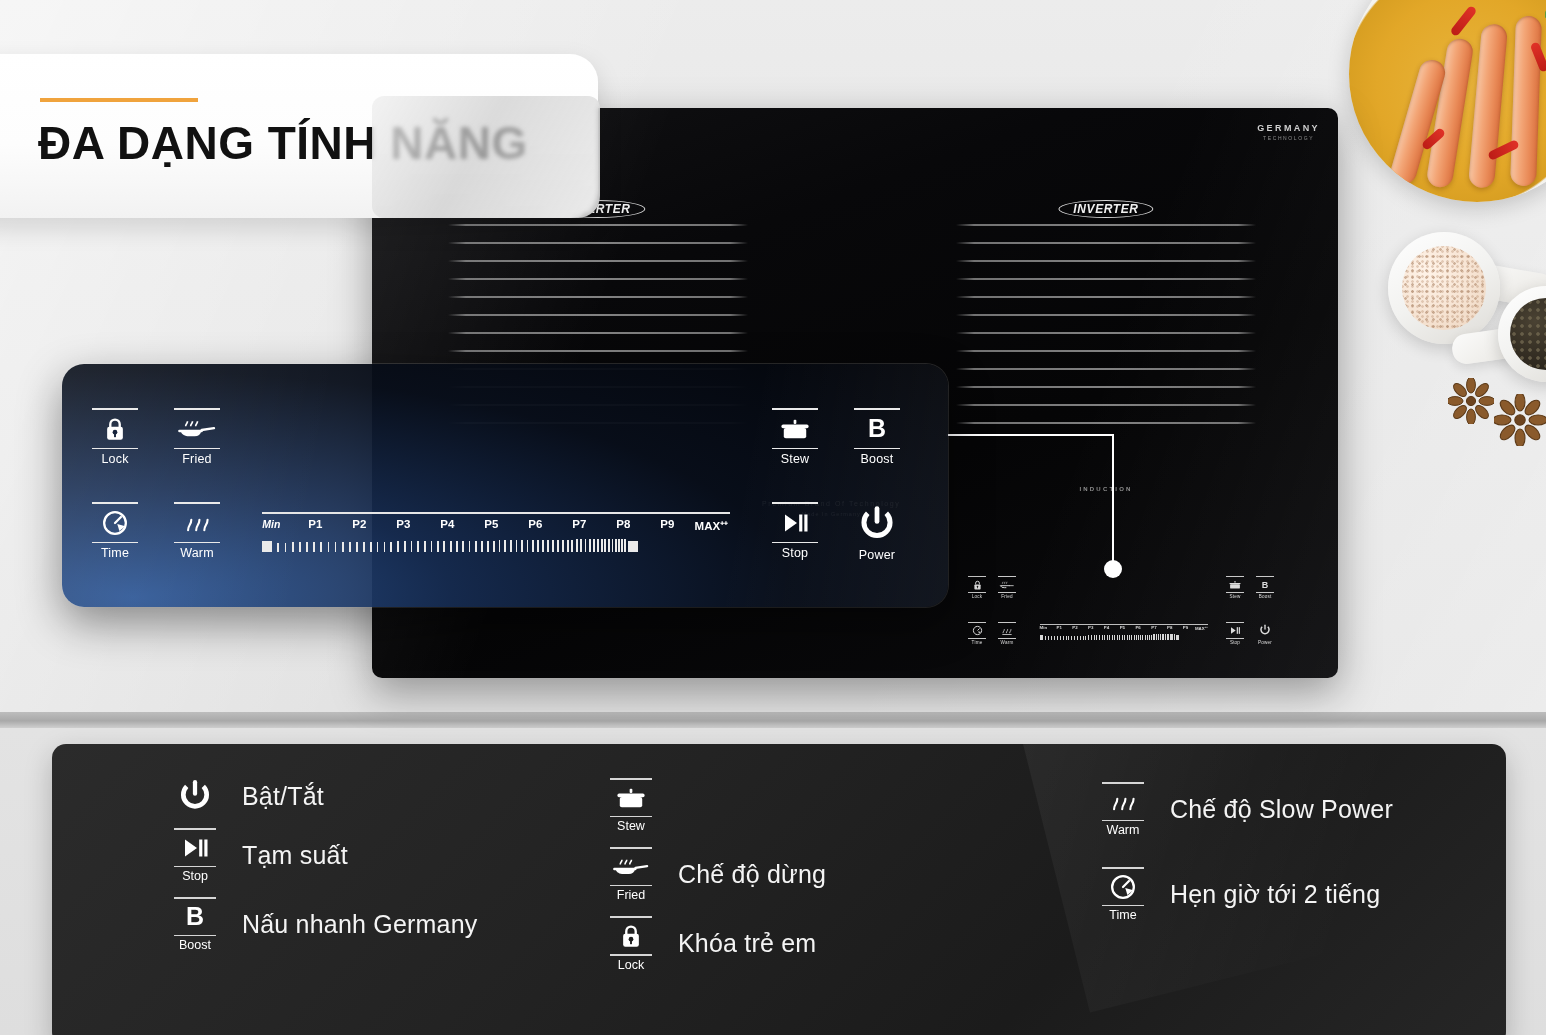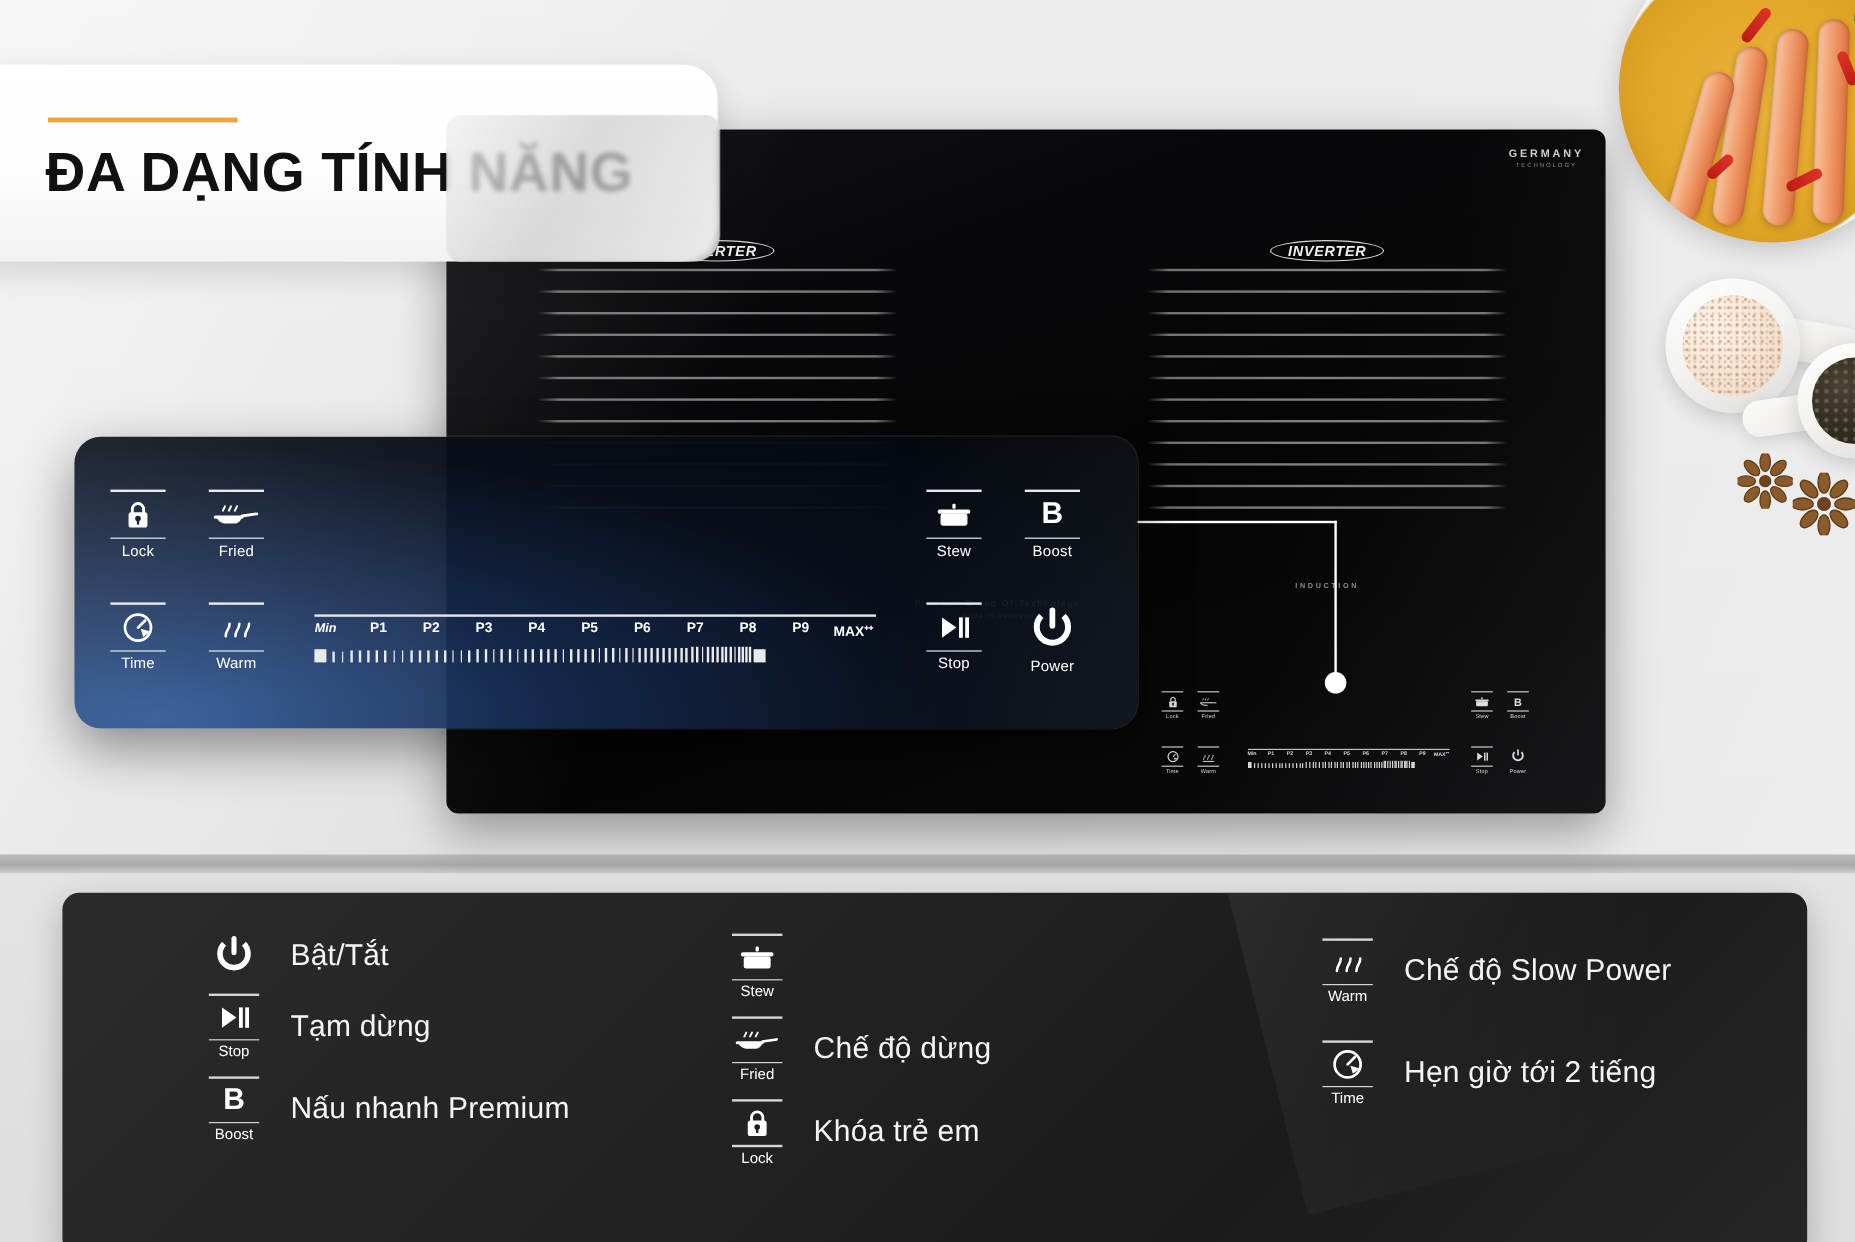--- a/index.html
+++ b/index.html
@@ -744,31 +744,31 @@
           <div class="lglyph">
             <svg width="30" height="22" viewBox="0 0 18 13">
                 <path d="M3 1.4l7.2 5.1-7.2 5.1z" fill="#fff"></path>
                 <rect x="11.5" y="1.4" width="1.9" height="10.2" fill="#fff"></rect>
                 <rect x="14.6" y="1.4" width="1.9" height="10.2" fill="#fff"></rect>
               </svg>
           </div>
           <div class="lrule"></div>
           <div class="lcap">Stop</div>
         </div>
-        <div class="legend-text">Tạm dừng</div>
+        <div class="legend-text">Tạm suất</div>
       </div>
 
       <div class="legend-row">
         <div class="legend-icon">
           <div class="lrule"></div>
           <div class="lglyph" style="color:#fff; font-size:25px; font-weight:700;">B</div>
           <div class="lrule"></div>
           <div class="lcap">Boost</div>
         </div>
-        <div class="legend-text">Nấu nhanh Premium</div>
+        <div class="legend-text">Nấu nhanh Germany</div>
       </div>
     </div>
 
     <div class="legend-col" style="left:548px;">
       <div class="legend-row">
         <div class="legend-icon">
           <div class="lrule"></div>
           <div class="lglyph">
             <svg width="34" height="24" viewBox="0 0 20 14">
                 <rect x="3.4" y="6.4" width="13.2" height="6" rx="1.2" fill="#fff"></rect>

